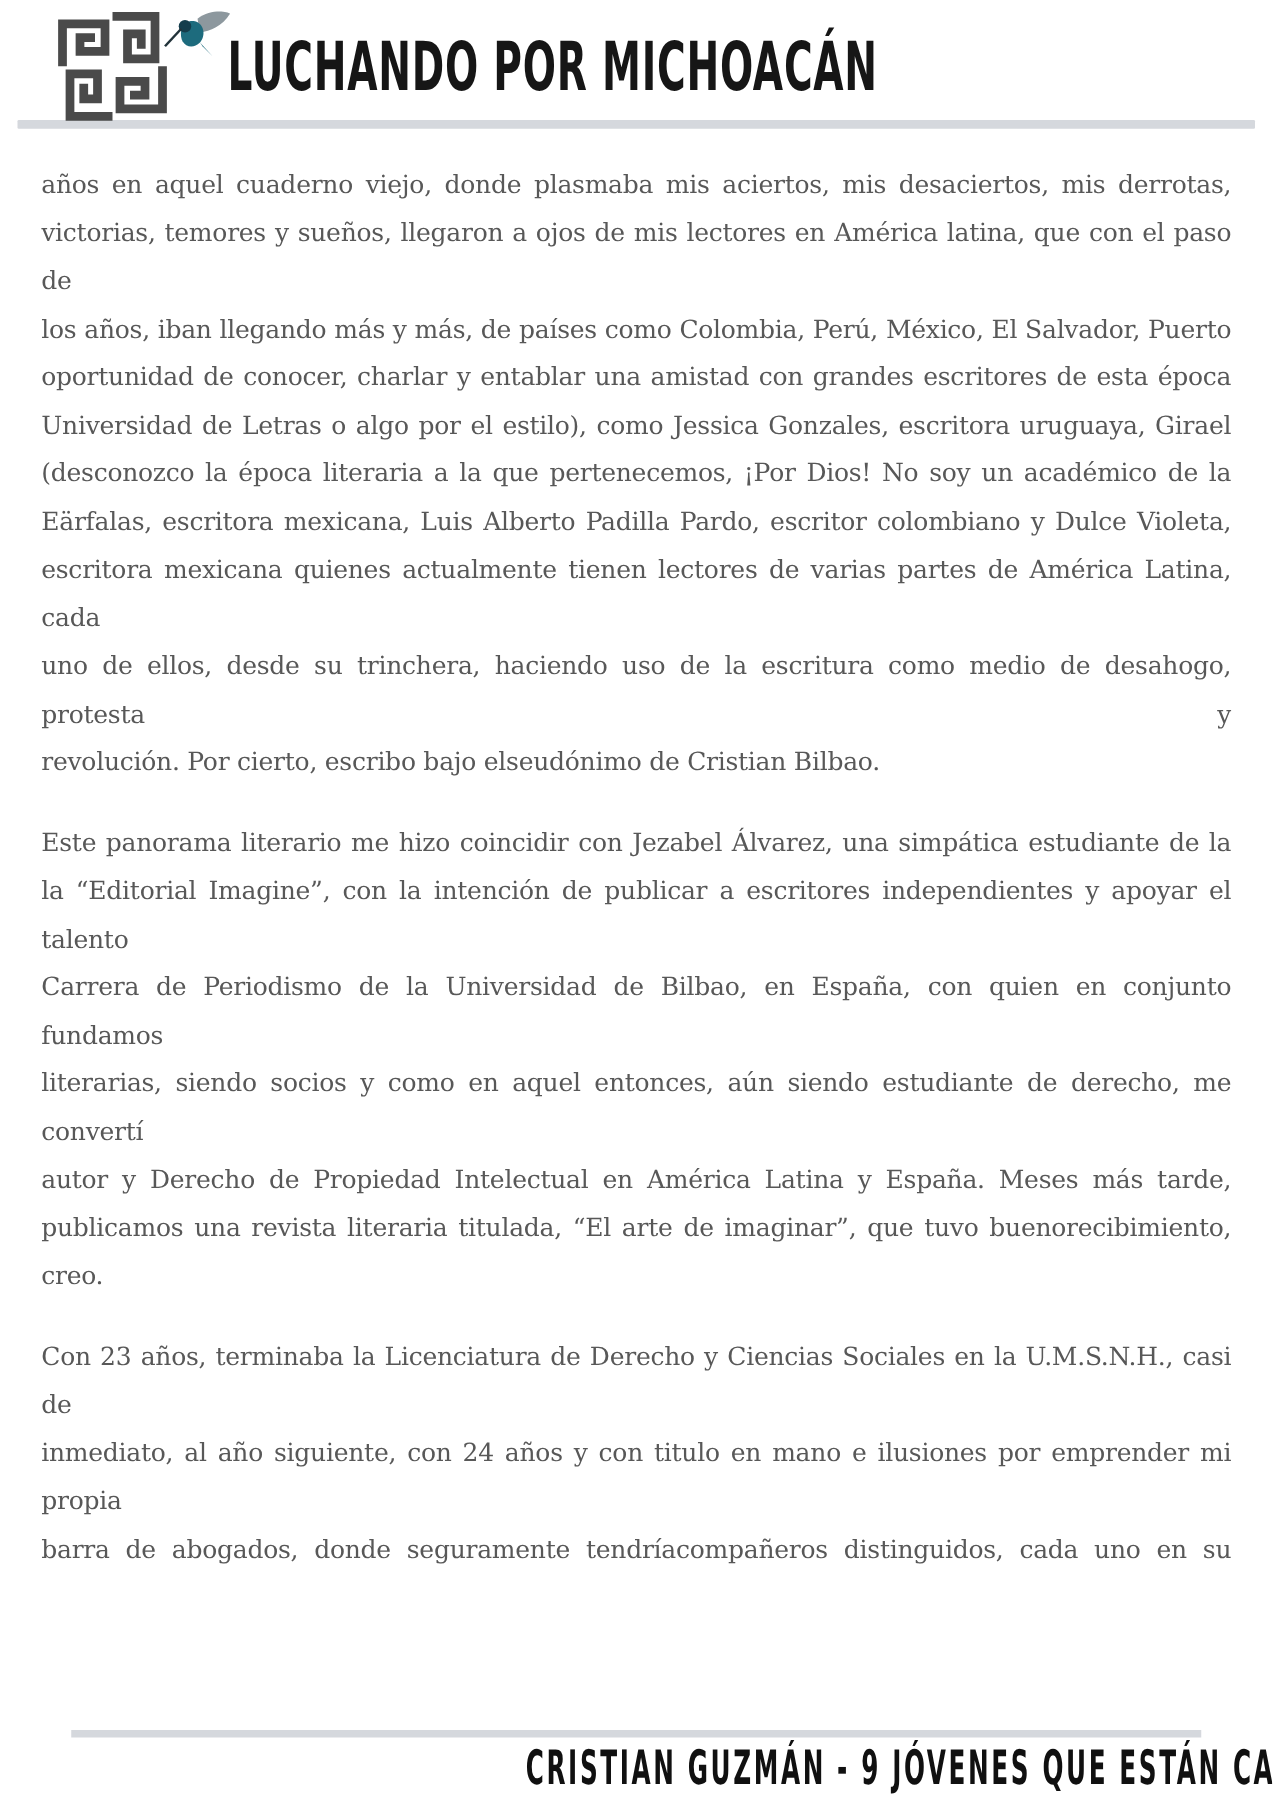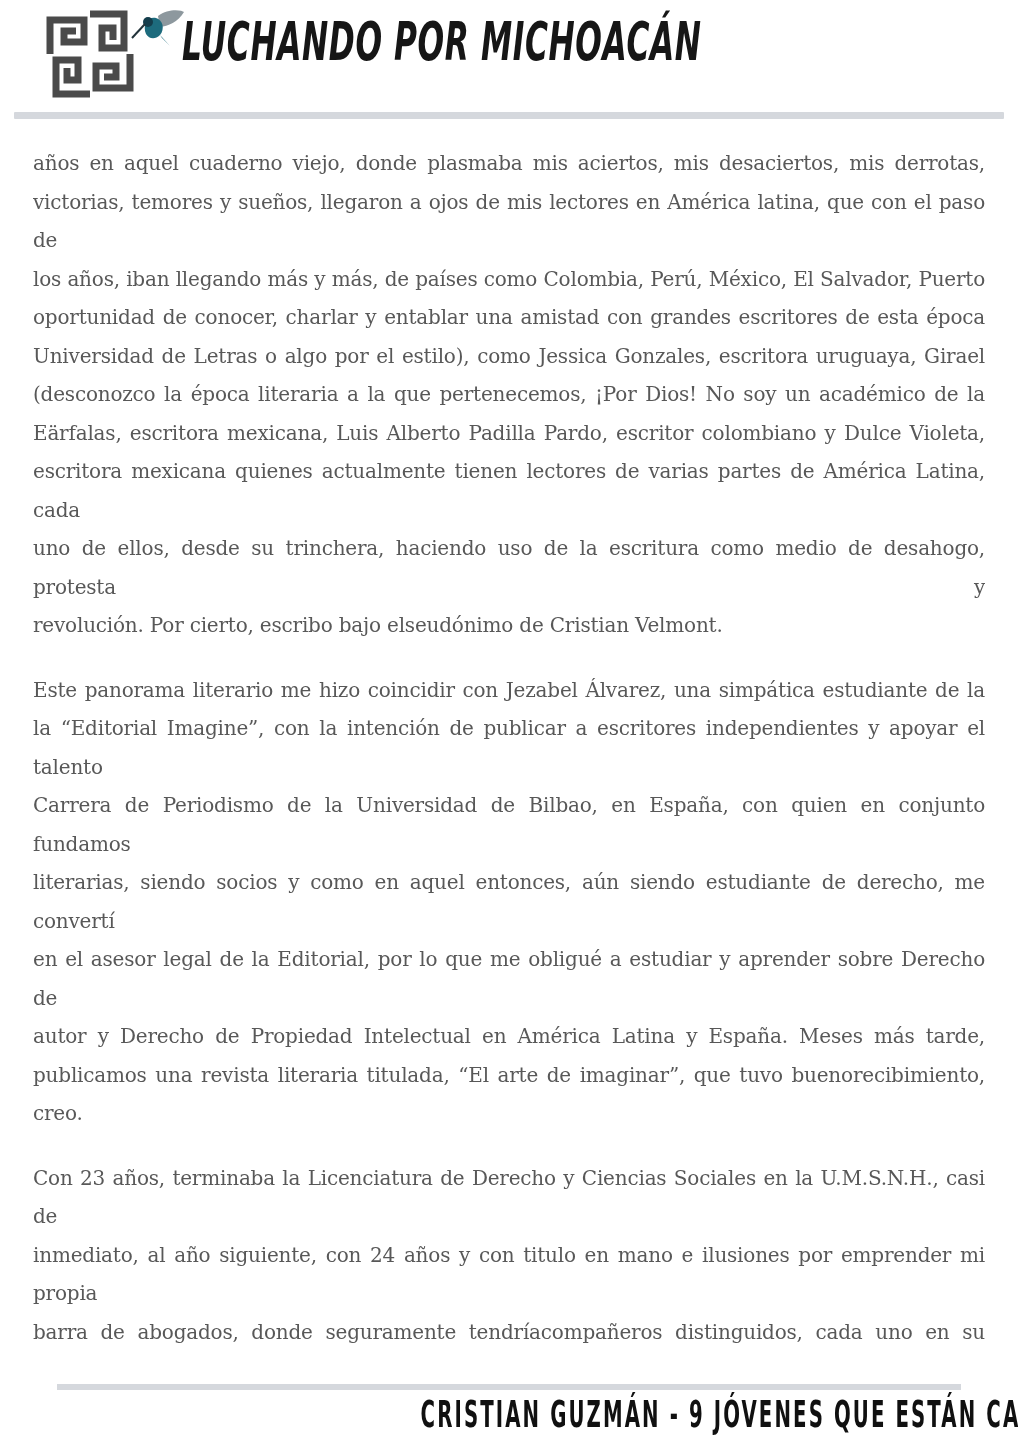--- a/index.html
+++ b/index.html
@@ -5,25 +5,24 @@
   html,body{margin:0;padding:0;background:#fff;}
   .page{
     position:relative;
     width:1018px;height:1440px;
     background:#ffffff;
     overflow:hidden;
     font-family:"DejaVu Serif", serif;
   }
   
   .header{
-    display:flex;align-items:flex-start;
-    height:112px;
+    display:flex;align-items:center;
+    height:96px;
     padding:6px 28px 0 38px;
     box-sizing:border-box;
-    font-style:italic;
   }
   .logo{flex:0 0 auto;width:150px;height:92px;}
   .masthead{
     font-family:"DejaVu Sans", sans-serif;
     font-weight:bold;
     font-size:54px;
     color:#161616;
     letter-spacing:1px;
     white-space:nowrap;
     transform:scaleX(0.58);
@@ -112,28 +111,27 @@
       <div class="para">
         <div class="jline">años en aquel cuaderno viejo, donde plasmaba mis aciertos, mis desaciertos, mis derrotas,</div>
         <div class="jline">victorias, temores y sueños, llegaron a ojos de mis lectores en América latina, que con el paso de</div>
         <div class="jline">los años, iban llegando más y más, de países como Colombia, Perú, México, El Salvador, Puerto</div>
         <div class="jline">oportunidad de conocer, charlar y entablar una amistad con grandes escritores de esta época</div>
         <div class="jline">Universidad de Letras o algo por el estilo), como Jessica Gonzales, escritora uruguaya, Girael</div>
         <div class="jline">(desconozco la época literaria a la que pertenecemos, ¡Por Dios! No soy un académico de la</div>
         <div class="jline">Eärfalas, escritora mexicana, Luis Alberto Padilla Pardo, escritor colombiano y Dulce Violeta,</div>
         <div class="jline">escritora mexicana quienes actualmente tienen lectores de varias partes de América Latina, cada</div>
         <div class="jline">uno de ellos, desde su trinchera, haciendo uso de la escritura como medio de desahogo, protesta y</div>
-        <div class="jline last">revolución. Por cierto, escribo bajo elseudónimo de Cristian Velmont.</div>
+        <div class="jline last">revolución. Por cierto, escribo bajo elseudónimo de Cristian Bilbao.</div>
       </div>
       <div class="para">
         <div class="jline">Este panorama literario me hizo coincidir con Jezabel Álvarez, una simpática estudiante de la</div>
         <div class="jline">la “Editorial Imagine”, con la intención de publicar a escritores independientes y apoyar el talento</div>
         <div class="jline">Carrera de Periodismo de la Universidad de Bilbao, en España, con quien en conjunto fundamos</div>
         <div class="jline">literarias, siendo socios y como en aquel entonces, aún siendo estudiante de derecho, me convertí</div>
-        <div class="jline">en el asesor legal de la Editorial, por lo que me obligué a estudiar y aprender sobre Derecho de</div>
         <div class="jline">autor y Derecho de Propiedad Intelectual en América Latina y España. Meses más tarde,</div>
         <div class="jline last">publicamos una revista literaria titulada, “El arte de imaginar”, que tuvo buenorecibimiento, creo.</div>
       </div>
       <div class="para">
         <div class="jline">Con 23 años, terminaba la Licenciatura de Derecho y Ciencias Sociales en la U.M.S.N.H., casi de</div>
         <div class="jline">inmediato, al año siguiente, con 24 años y con titulo en mano e ilusiones por emprender mi propia</div>
         <div class="jline">barra de abogados, donde seguramente tendríacompañeros distinguidos, cada uno en su</div>
       </div>
     </div>
 

